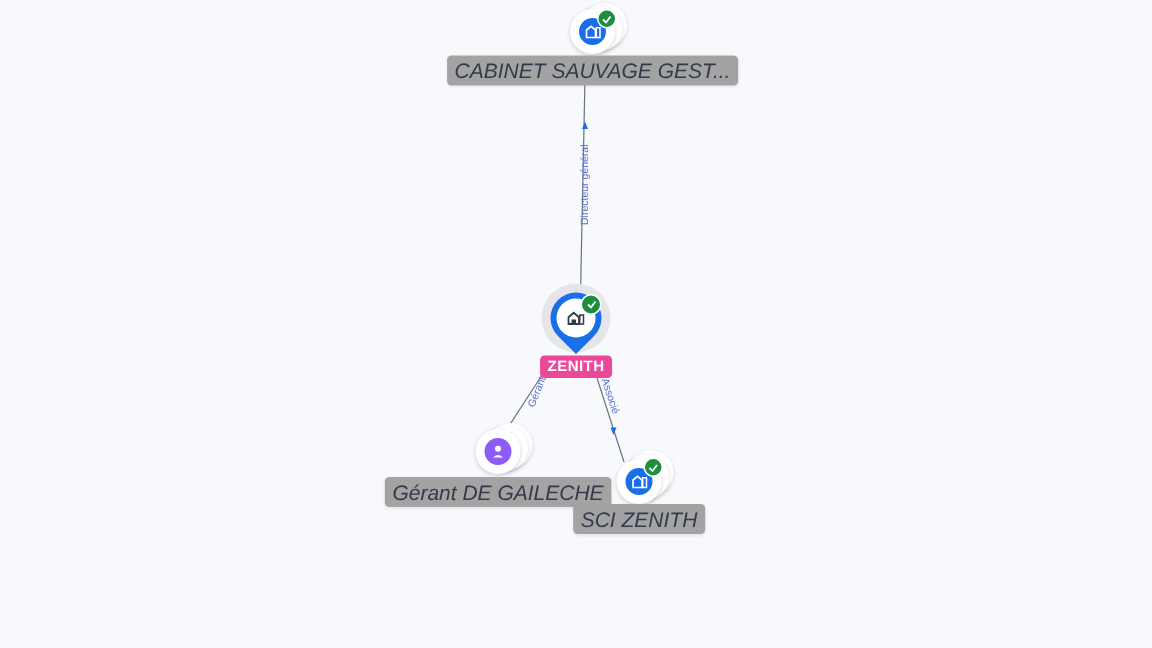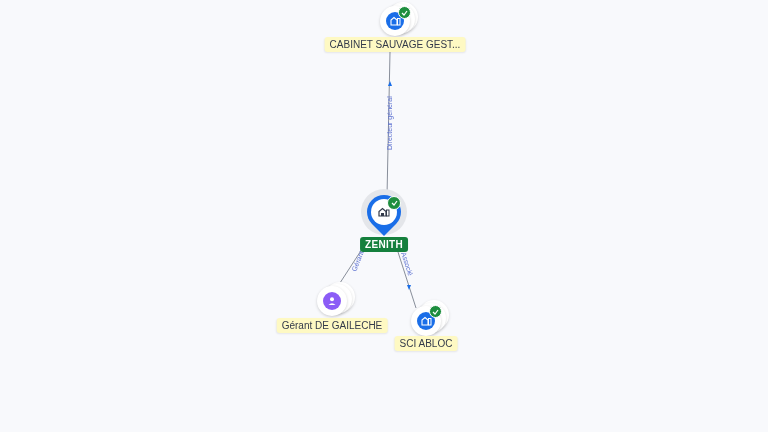--- a/index.html
+++ b/index.html
@@ -19,28 +19,29 @@
     .inner {
       position: absolute; left: 6px; top: 6px; width: 18px; height: 18px; border-radius: 50%;
       display: flex; align-items: center; justify-content: center;
     }
     .check {
       position: absolute; width: 11px; height: 11px; border-radius: 50%;
       background: #1e8e3e; border: 1px solid #fff;
       display: flex; align-items: center; justify-content: center;
     }
     .label {
-      position: absolute; white-space: nowrap; font-size: 10px; color: #333a4a;
-      background: #fef9c3; padding: 2px 5px; border-radius: 3px;
+      position: absolute; white-space: nowrap; font-size: 14px; color: #333a4a;
+      background: #a3a3a3; padding: 2px 5px; border-radius: 3px;
       box-shadow: 0 1px 2px rgba(0,0,0,0.08);
       transform: translateX(-50%);
+      font-style: italic;
     }
     .main-label {
       position: absolute; white-space: nowrap; font-size: 10px; color: #fff; font-weight: bold;
-      background: #15803d; padding: 2px 5px; border-radius: 3px;
+      background: #ec4899; padding: 2px 5px; border-radius: 3px;
       transform: translateX(-50%); letter-spacing: 0.3px;
     }
     .edge-label { font-size: 7px; fill: #5a6fd0; font-family: "Liberation Sans", sans-serif; }
   </style>
 </head>
 <body>
 
 <svg id="graph" viewBox="0 0 768 432">
 
   <g>
@@ -120,13 +121,13 @@
           <rect x="7.5" y="2.5" width="2.5" height="6.5" fill="none" stroke="#fff" stroke-width="1"></rect>
         </svg>
     </div>
   </div>
   <div class="check" style="left:18px;top:-1px;">
     <svg width="7" height="6" viewBox="0 0 7 6">
         <path d="M1 3 L3 5 L6 1" fill="none" stroke="#fff" stroke-width="1.2"></path>
       </svg>
   </div>
 </div>
-<div class="label" style="left:426px;top:336px;">SCI ABLOC</div>
+<div class="label" style="left:426px;top:336px;">SCI ZENITH</div>
 
 </body></html>

